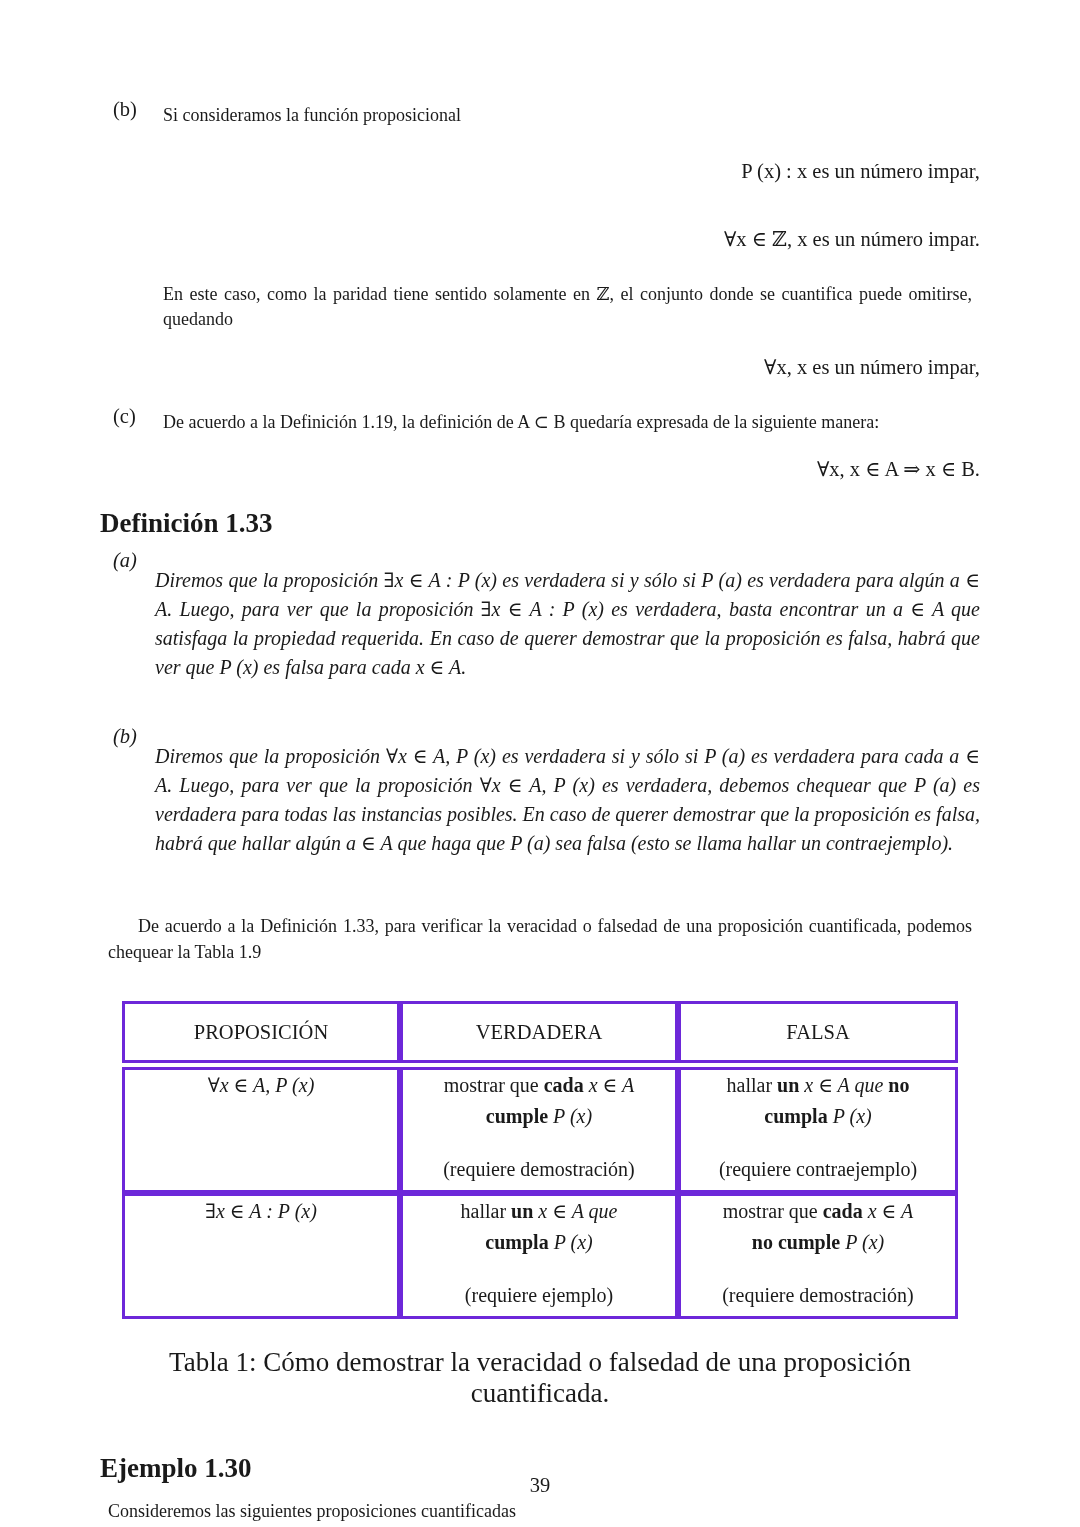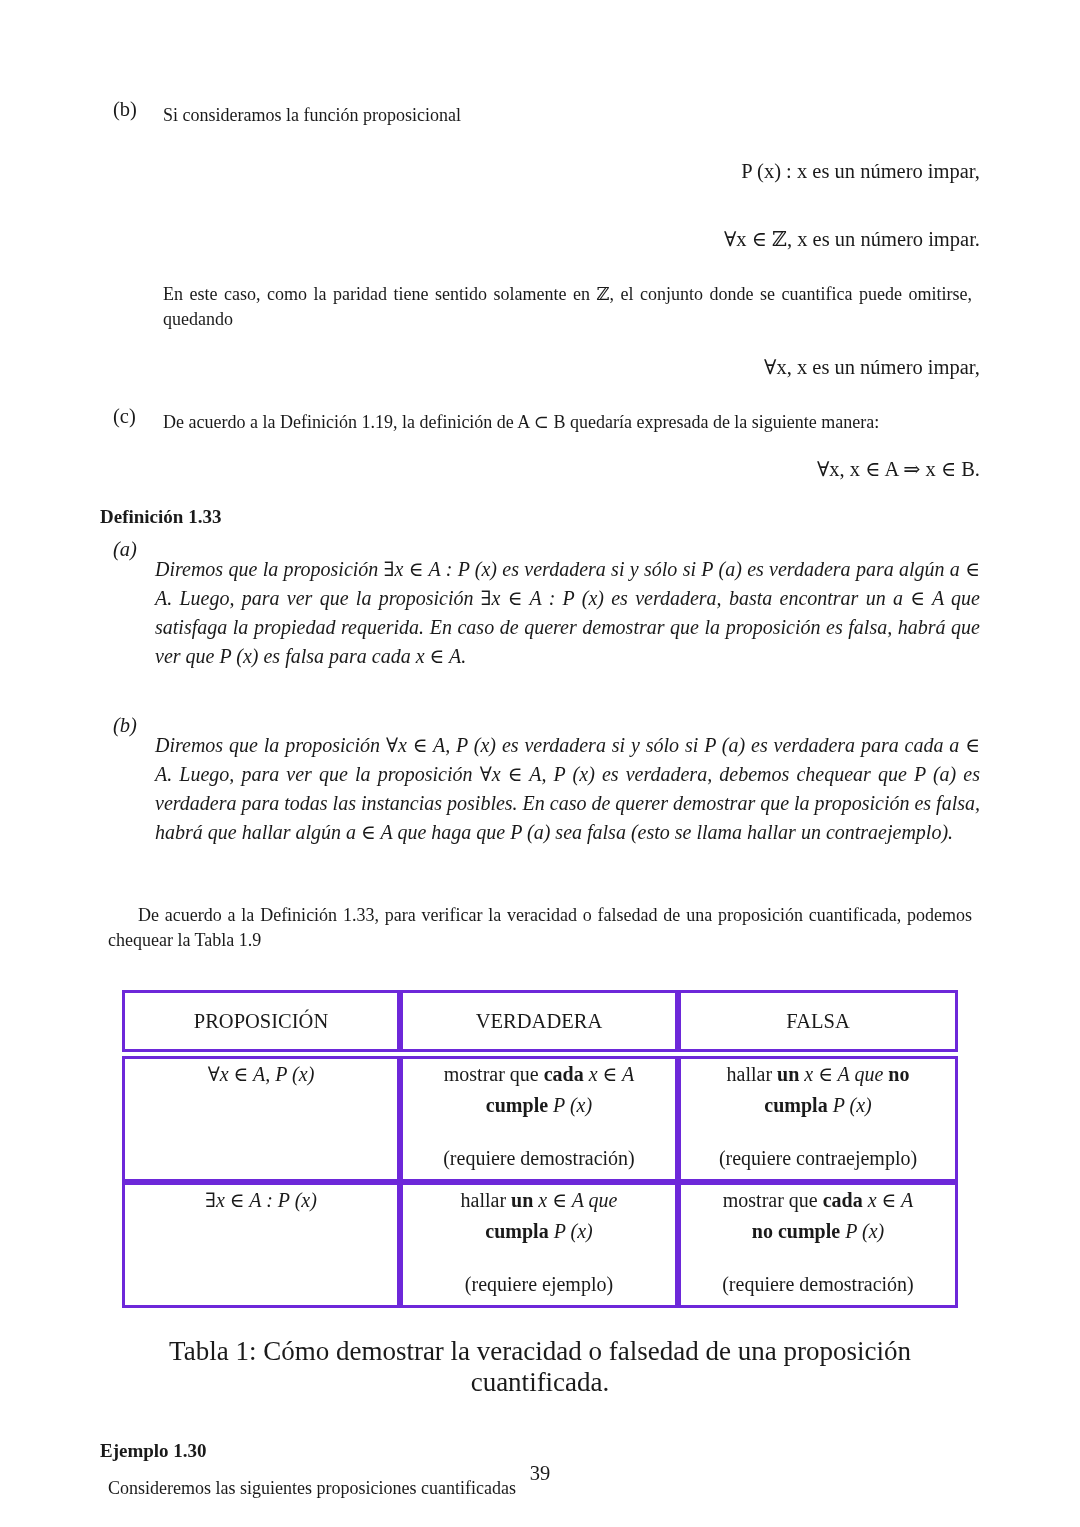--- a/index.html
+++ b/index.html
@@ -60,21 +60,21 @@
     min-width: 0;
   }
 
   .indent-l1 { margin-left: 13px; }      
 
   .blk-gap-s { height: 12px; }
   .blk-gap-m { height: 20px; }
   .blk-gap-l { height: 28px; }
 
   .heading {
-    font-size: 19px;
+    font-size: 27px;
     font-weight: bold;
     margin: 0;
     line-height: 1.42;
   }
   .italic-body {
     font-style: italic;
     text-align: justify;
     font-size: 20px;
     line-height: 1.45;
   }
@@ -116,21 +116,21 @@
   .caption {
     text-align: center;
     font-size: 27px;
     margin: 0;
   }
 
   .page-num {
     position: absolute;
     left: 0;
     right: 0;
-    bottom: 42px;
+    bottom: 30px;
     text-align: center;
     font-size: 20.5px;
   }
 </style>
 </head>
 <body>
 
 <div class="page">
 
   <div class="list-item indent-l1">

